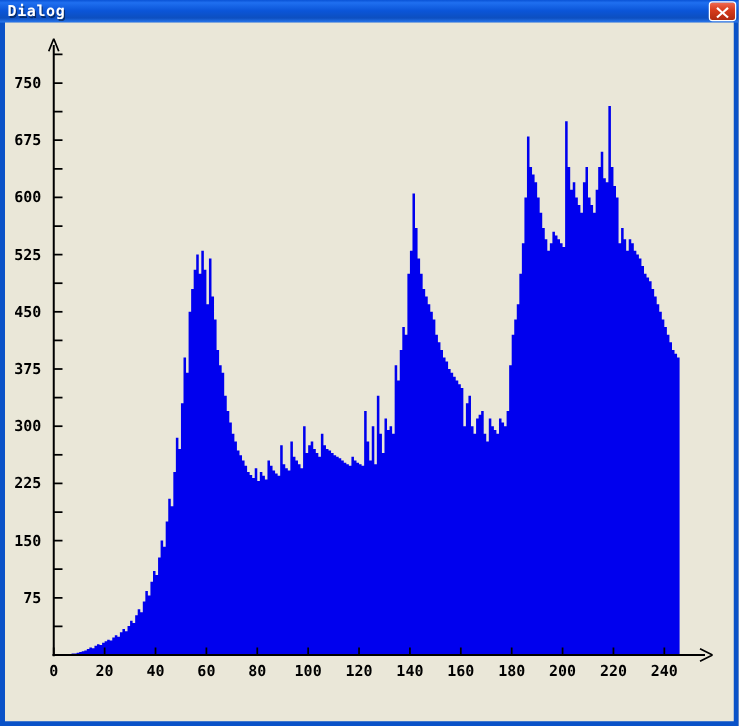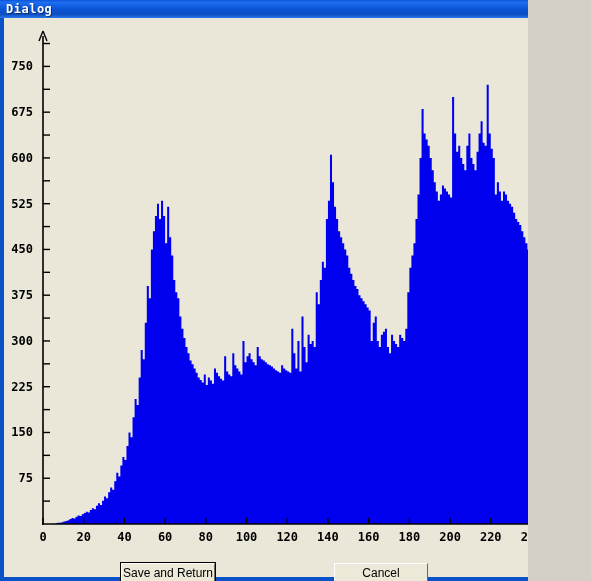--- a/index.html
+++ b/index.html
@@ -6,21 +6,21 @@
   html, body {
     margin: 0;
     padding: 0;
     background: #d4d0c8;
   }
   body {
     font-family: "Liberation Sans", sans-serif;
   }
   .window {
     position: relative;
-    width: 528px;
+    width: 591px;
     height: 581px;
     box-sizing: border-box;
     background: #0a52c8;
     overflow: hidden;
   }
   
   .titlebar {
     position: absolute;
     left: 0; top: 0;
     width: 591px;
@@ -202,23 +202,15 @@
             <line x1="446.05882352941177" y1="506" x2="446.05882352941177" y2="500" stroke="#000000" stroke-width="1.4"></line>
             <text x="446.05882352941177" y="523" text-anchor="middle" class="tick">200</text>
             <line x1="486.764705882353" y1="506" x2="486.764705882353" y2="500" stroke="#000000" stroke-width="1.4"></line>
             <text x="486.764705882353" y="523" text-anchor="middle" class="tick">220</text>
             <line x1="527.4705882352941" y1="506" x2="527.4705882352941" y2="500" stroke="#000000" stroke-width="1.4"></line>
             <text x="527.4705882352941" y="523" text-anchor="middle" class="tick">240</text>
           </g>
         </svg>
     </div>
 
-    <div class="buttonbar">
-      <div class="btn default">
-        <span class="btn-label">Save and Return</span>
-      </div>
-      <div class="btn cancel">
-        <span class="btn-label">Cancel</span>
-      </div>
-    </div>
 
   </div>
 </div>
 
 </body></html>

